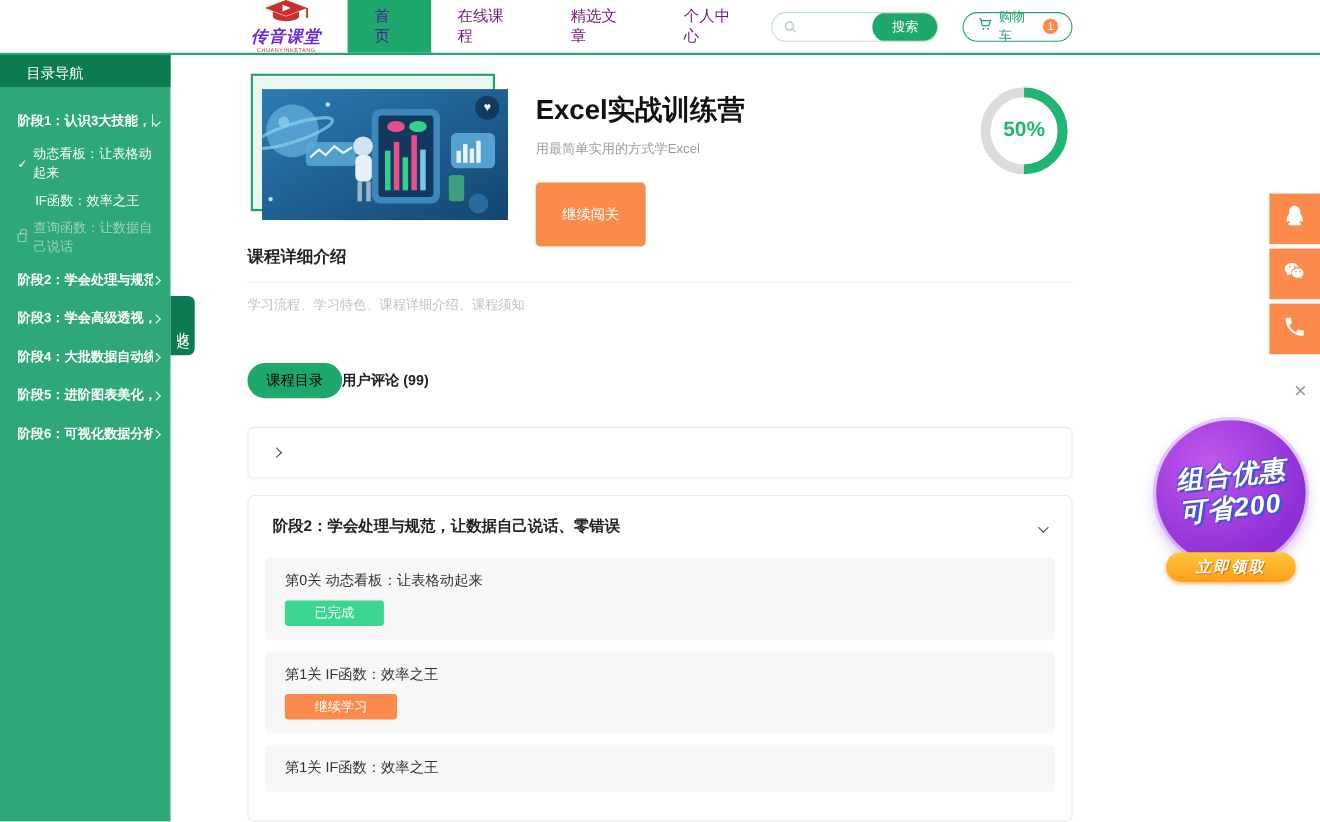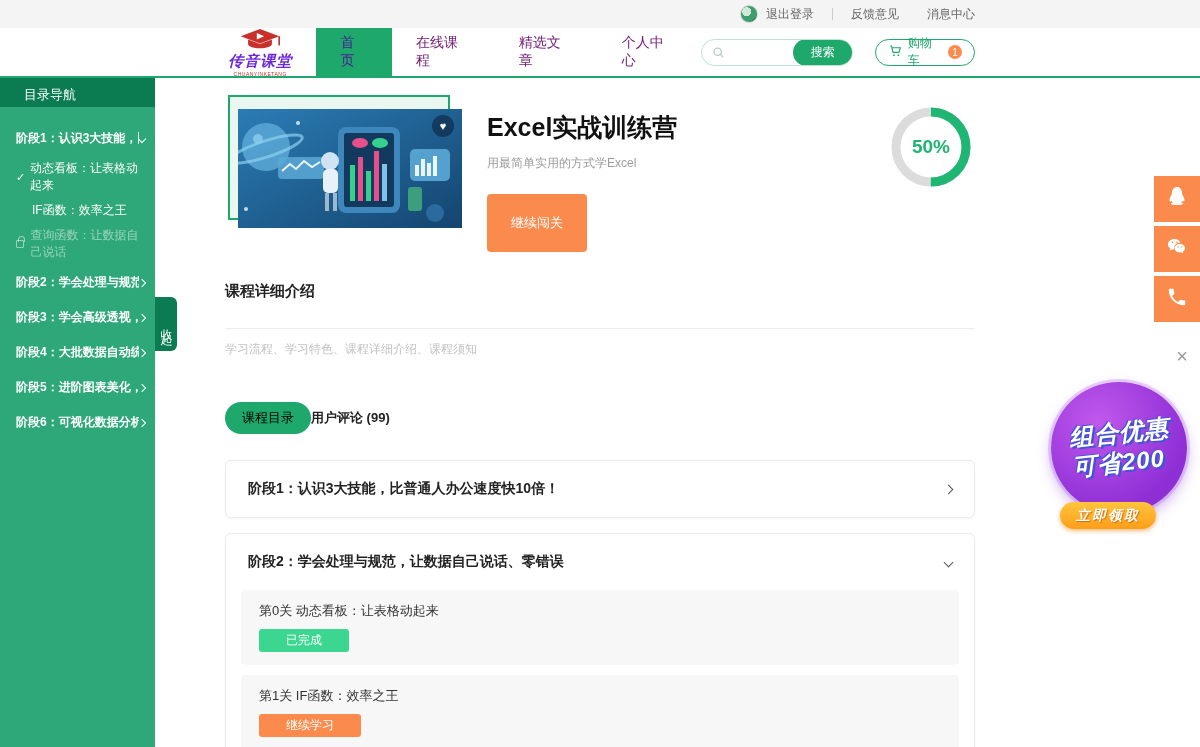--- a/index.html
+++ b/index.html
@@ -58,21 +58,21 @@
   .img-frame { position:absolute; left:3px; top:0; width:222px; height:125px; border:2px solid #1fa86c; background:#eaf6f0; }
   .course-img { position:absolute; left:13px; top:14px; width:224px; height:119px; overflow:hidden; cursor:pointer; }
   .fav { position:absolute; right:8px; top:6px; width:22px; height:22px; border-radius:50%; background:rgba(10,30,55,.55); color:#fff; font-size:11px; display:flex; align-items:center; justify-content:center; cursor:pointer; }
   .course-info { margin-left:24px; padding-top:16px; }
   .course-title { font-size:25px; font-weight:bold; color:#111; }
   .course-sub { font-size:12px; color:#9b9b9b; margin-top:11px; }
   .cta-btn { display:inline-block; margin-top:22px; background:#fb8b4c; color:#fff; border:0; border-radius:4px; font-size:13px; padding:20px 24px; cursor:pointer; }
   .progress-wrap { margin-left:auto; margin-top:8px; position:relative; width:88px; height:88px; }
   .progress-wrap .pct { position:absolute; inset:0; display:flex; align-items:center; justify-content:center; color:#1fb573; font-weight:bold; font-size:19px; }
 
-  .detail-heading { margin-top:30px; width:750px; font-size:15px; font-weight:bold; color:#222; padding-bottom:27px; border-bottom:1px solid #ececec; }
+  .detail-heading { width:750px; font-size:15px; font-weight:bold; color:#222; padding-bottom:13px; border-bottom:1px solid #ececec; }
   .detail-desc { margin-top:12px; font-size:12px; color:#c2c2c2; }
 
   .tabs { margin-top:44px; display:flex; align-items:center; }
   .tab-pill { background:#1fa86c; color:#000000; font-size:13px; padding:7px 17px; border-radius:16px; cursor:pointer; }
   .tab-plain { font-size:13px; font-weight:bold; color:#222; cursor:pointer; }
 
   .acc-card { width:750px; background:#fff; border:1px solid #ebebeb; border-radius:6px; box-shadow:0 1px 3px rgba(0,0,0,.04); }
   .acc-card.one { margin-top:26px; }
   .acc-card.two { margin-top:15px; padding-bottom:16px; }
   .acc-head { display:flex; align-items:center; padding:19px 22px; cursor:pointer; }
@@ -84,34 +84,27 @@
   .badge.done { background:#3bd68f; }
   .badge.cont { background:#fb8b4c; }
 
   
   .float-icons { position:absolute; right:0; top:176px; }
   .fi { width:46px; height:46px; background:#fb8b4c; display:flex; align-items:center; justify-content:center; margin-bottom:4px; cursor:pointer; }
   .promo { position:absolute; right:2px; top:344px; width:160px; }
   .promo-close { position:absolute; right:10px; top:2px; font-size:20px; color:#999; cursor:pointer; line-height:1; }
   .promo-circle { position:absolute; left:13px; top:38px; width:136px; height:132px; border-radius:50%; background:radial-gradient(circle at 35% 30%, #c158ec, #8e2fd6 70%); box-shadow:0 0 0 3px rgba(190,120,255,.35), 0 6px 14px rgba(120,40,200,.35); display:flex; flex-direction:column; align-items:center; justify-content:center; transform:rotate(0deg); }
   .promo-line { color:#fff; font-weight:bold; font-style:italic; font-size:24px; letter-spacing:1px; transform:rotate(-6deg); text-shadow:2px 2px 0 #3f55d4, -1px -1px 0 #3f55d4; line-height:1.25; white-space:nowrap; }
-  .promo-cta { position:absolute; left:22px; top:158px; width:96px; height:27px; border:0; border-radius:14px; background:linear-gradient(#ffc53d,#ff9e1a); color:#fff; font-weight:bold; font-style:italic; font-size:14px; letter-spacing:2px; text-shadow:1px 1px 1px #d86a00; cursor:pointer; box-shadow:0 2px 4px rgba(230,130,0,.5);font-family:Liberation Mono, monospace; }
+  .promo-cta { position:absolute; left:22px; top:158px; width:118px; height:27px; border:0; border-radius:14px; background:linear-gradient(#ffc53d,#ff9e1a); color:#fff; font-weight:bold; font-style:italic; font-size:14px; letter-spacing:2px; text-shadow:1px 1px 1px #d86a00; cursor:pointer; box-shadow:0 2px 4px rgba(230,130,0,.5);font-family:Liberation Mono, monospace; }
 </style>
 </head>
 <body>
 
 <div class="page">
 
-  <div class="topbar">
-    <div class="avatar"></div>
-    <a class="tb-link">退出登录</a>
-    <span class="sep"></span>
-    <a class="tb-link">反馈意见</a>
-    <a class="tb-link">消息中心</a>
-  </div>
 
   <div class="navbar">
     <div class="logo">
       <span class="logo-mark">
         <svg width="44" height="22" viewBox="0 0 48 24">
           <polygon points="24,1 45,9 24,17 3,9" fill="#c9302c"></polygon>
           <path d="M11 12.5v5c0 2.6 5.8 4.6 13 4.6s13-2 13-4.6v-5l-13 5z" fill="#c9302c"></path>
           <polygon points="20.5,5.5 28.5,9 20.5,12.5" fill="#fff"></polygon>
           <rect x="44" y="9" width="1.8" height="10" fill="#c9302c"></rect>
         </svg>
@@ -260,21 +253,20 @@
       <div class="detail-heading">课程详细介绍</div>
       <div class="detail-desc">学习流程、学习特色、课程详细介绍、课程须知</div>
 
       <div class="tabs">
         <div class="tab-pill">课程目录</div>
         <div class="tab-plain">用户评论 (99)</div>
       </div>
 
       <div class="acc-card one">
         <div class="acc-head">
-          <span class="acc-title">阶段1：认识3大技能，比普通人办公速度快10倍！</span>
           <span class="chev-g right chev right" style="border-color:#555"></span>
         </div>
       </div>
 
       <div class="acc-card two">
         <div class="acc-head">
           <span class="acc-title">阶段2：学会处理与规范，让数据自己说话、零错误</span>
           <span class="chev-g down chev down" style="border-color:#555"></span>
         </div>
         <div class="lesson">

